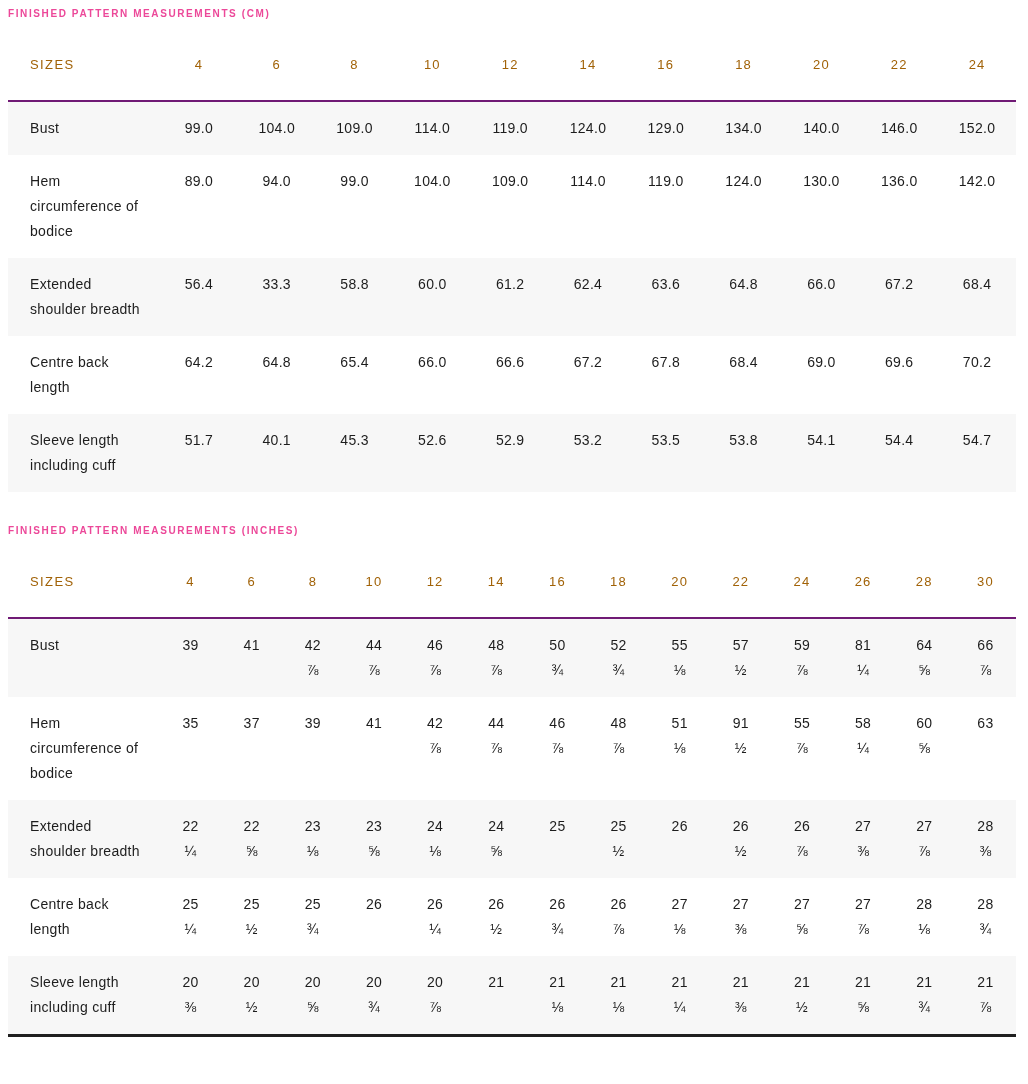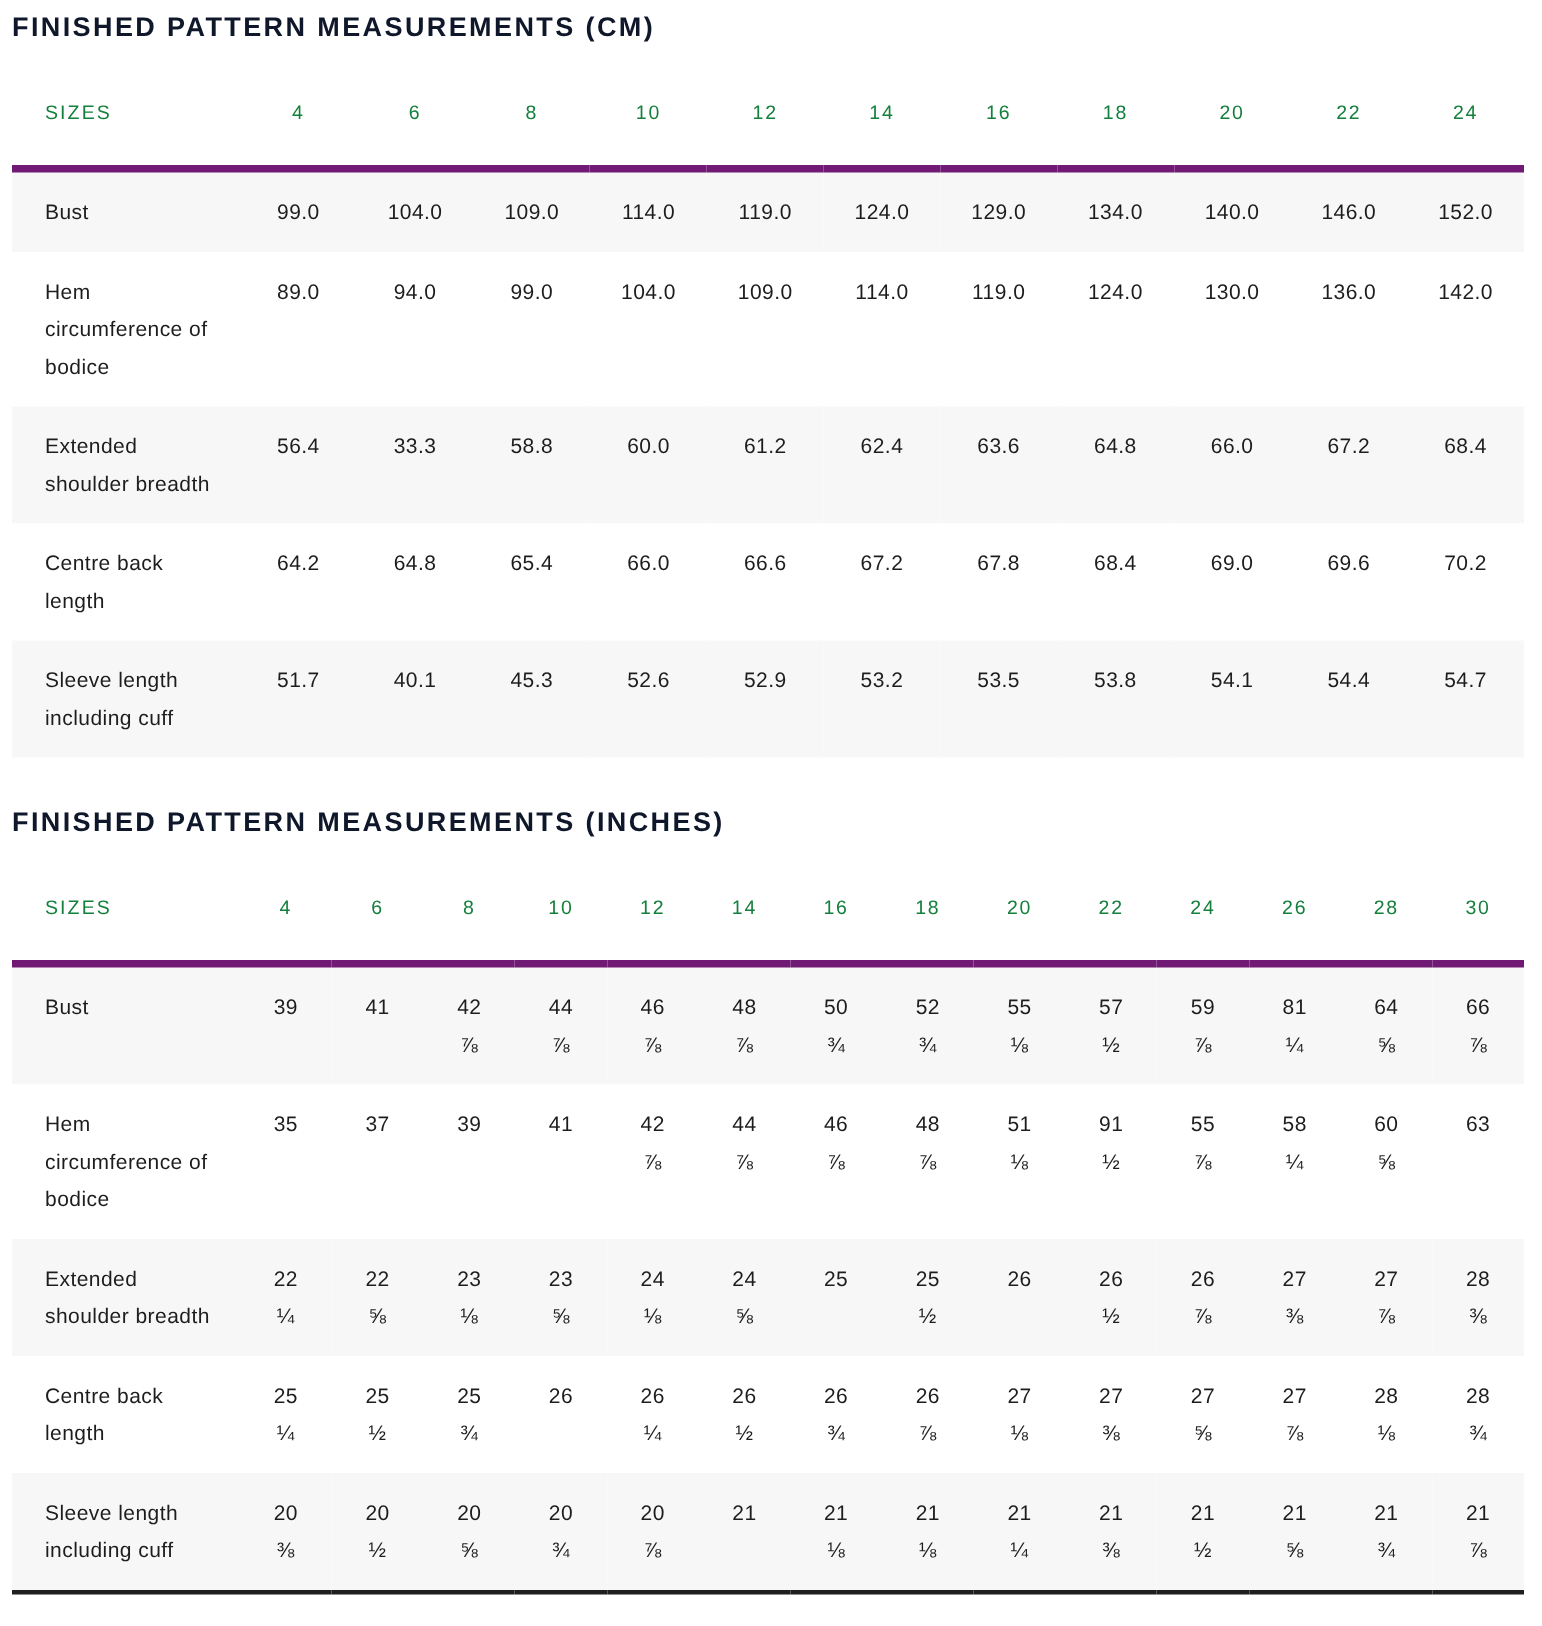--- a/index.html
+++ b/index.html
@@ -5,48 +5,48 @@
   * { box-sizing: border-box; margin: 0; padding: 0; }
   html, body { background: #ffffff; }
   body {
     width: 1028px;
     font-family: "Liberation Sans", sans-serif;
     color: #1d1d1d;
     padding: 8px 12px 0 8px;
   }
   .size-section { margin-bottom: 33px; }
   .section-title {
-    font-size: 18px;
+    font-size: 10px;
     font-weight: bold;
     letter-spacing: 1.6px;
     text-transform: uppercase;
-    color: #0f172a;
+    color: #ec4899;
     margin-bottom: 38px;
   }
   table.size-table {
     width: 100%;
     border-collapse: collapse;
     table-layout: fixed;
   }
   table.size-table col.label-col-def { width: 152px; }
   table.size-table thead th {
     font-weight: normal;
     font-size: 13px;
     letter-spacing: 1.2px;
     text-align: center;
     vertical-align: middle;
     padding: 0 2px 28px 2px;
-    color: #15803d;
+    color: #a16207;
   }
   table.size-table thead th.label-col {
     text-align: left;
     padding-left: 22px;
     letter-spacing: 1.4px;
   }
-  table.size-table tbody { border-top: 5px solid #701a75; }
+  table.size-table tbody { border-top: 2px solid #701a75; }
   table.size-table tbody tr:nth-child(odd) { background: #f7f7f7; }
   table.size-table tbody tr:nth-child(even) { background: #ffffff; }
   table.size-table tbody td {
     font-size: 14px;
     line-height: 25px;
     letter-spacing: 0.3px;
     vertical-align: top;
     text-align: center;
     padding: 14px 2px 14px 2px;
     white-space: pre-line;

